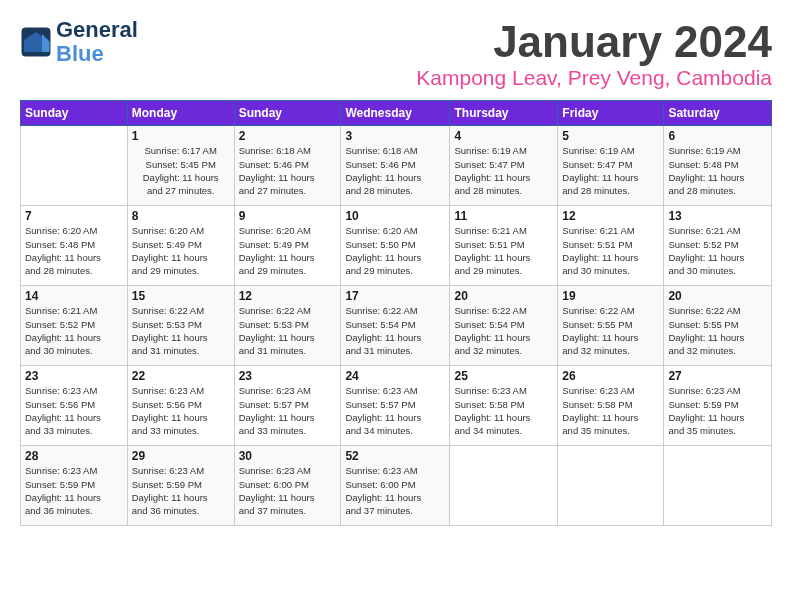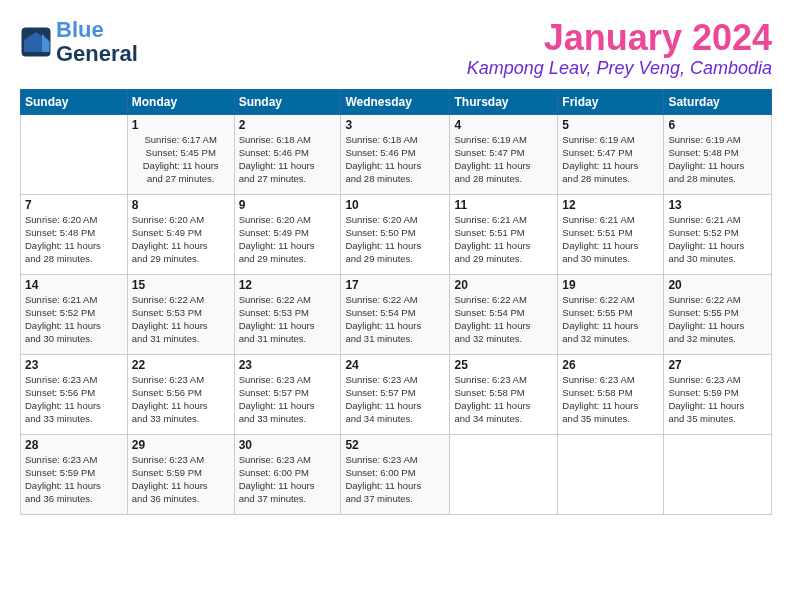--- a/index.html
+++ b/index.html
@@ -36,37 +36,36 @@
     }
     .logo-icon {
       width: 32px;
       height: 32px;
       margin-right: 4px;
     }
     .title-block {
       text-align: right;
     }
     .month-title {
-      font-size: 36px;
+      font-size: 44px;
       font-weight: bold;
+      color: #404040;
+      line-height: 1.1;
+    }
+    .subtitle {
+      font-size: 21px;
       color: #ec4899;
-      line-height: 1.1;
-    }
-    .subtitle {
-      font-size: 18px;
-      color: #6d28d9;
-      font-style: italic;
     }
     .calendar {
       width: 100%;
       border-collapse: collapse;
       font-size: 10.5px;
     }
     .calendar thead th {
-      background: #0369a1;
+      background: #6d28d9;
       color: #fff;
       padding: 5px 4px;
       text-align: left;
       font-size: 12px;
       font-weight: bold;
       border: 1px solid #2962a8;
     }
     .calendar tbody td {
       vertical-align: top;
       border: 1px solid #ccc;
@@ -99,22 +98,22 @@
 <div class="page">
   <div class="header">
     <div class="logo">
       <svg class="logo-icon" viewBox="0 0 32 32">
         <rect x="2" y="2" width="28" height="28" rx="3" fill="#1a3a5c"></rect>
         <polygon points="16,6 28,14 28,26 16,26 4,26 4,14" fill="#2962a8"></polygon>
         <polygon points="22,8 30,16 30,26 22,26" fill="#4a90d9"></polygon>
         <rect x="2" y="2" width="28" height="28" rx="3" fill="none" stroke="#1a3a5c" stroke-width="1"></rect>
       </svg>
       <div class="logo-text">
+        <div>General</div>
         <div><span>Blue</span></div>
-        <div>General</div>
       </div>
     </div>
     <div class="title-block">
       <div class="month-title">January 2024</div>
       <div class="subtitle">Kampong Leav, Prey Veng, Cambodia</div>
     </div>
   </div>
 
   <table class="calendar">
     <thead>

